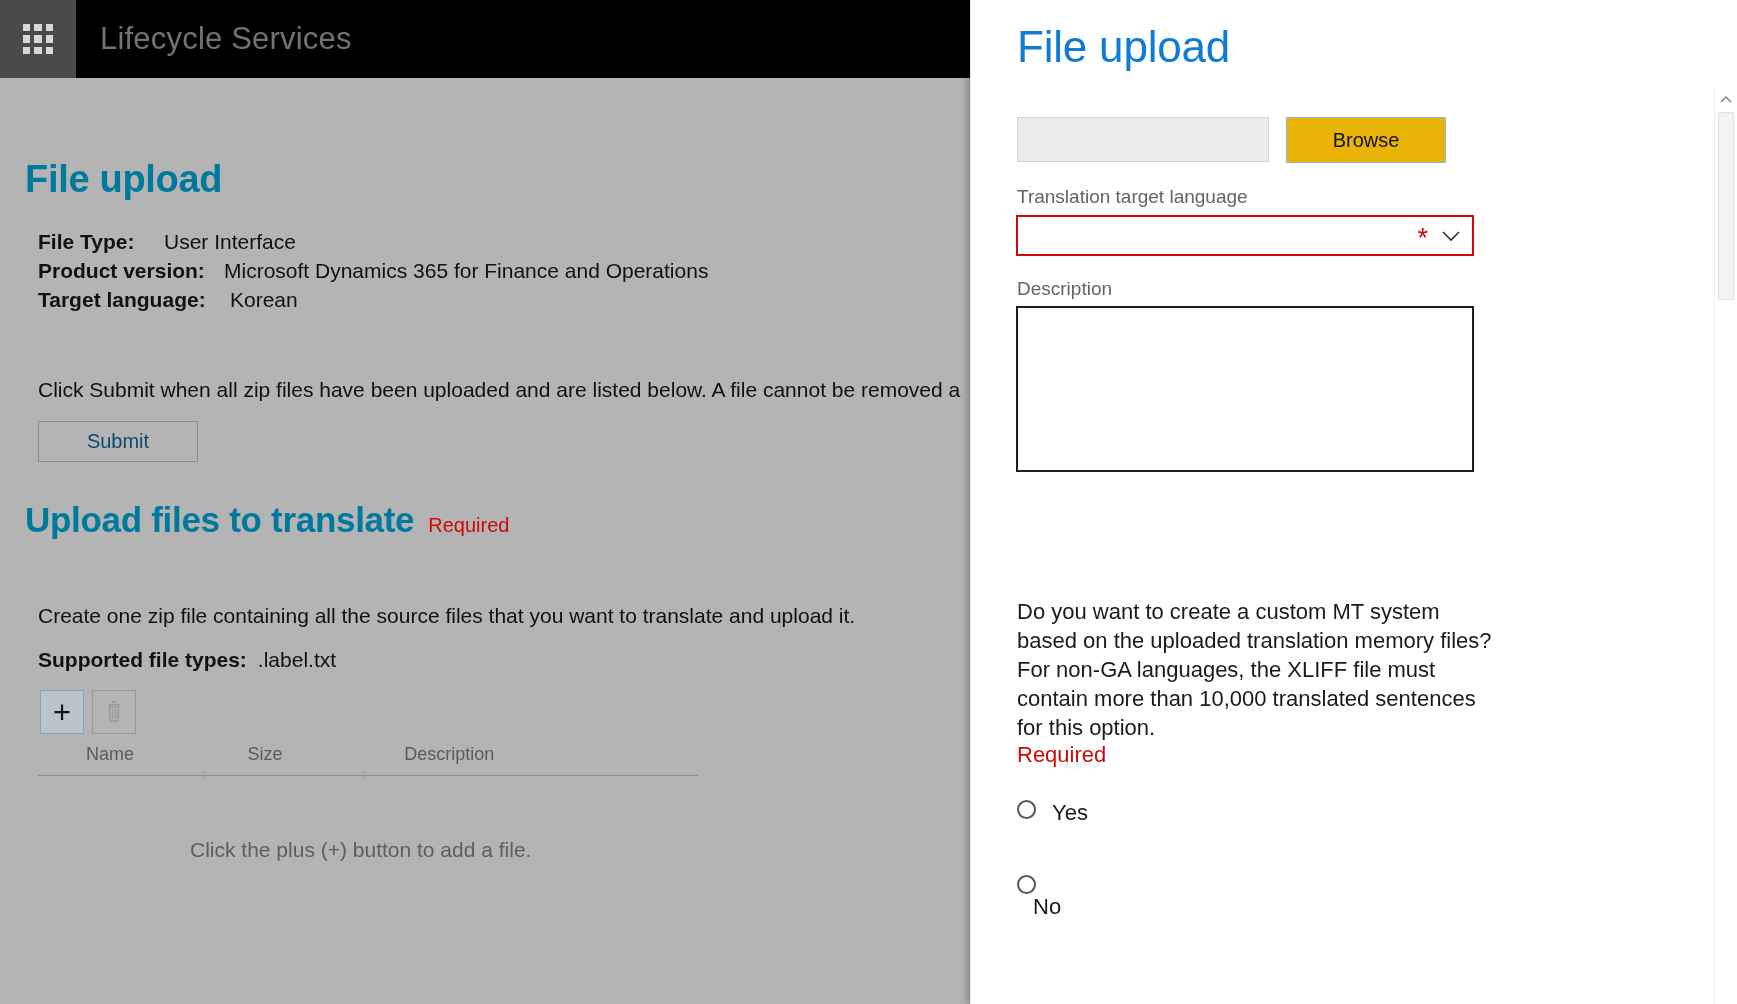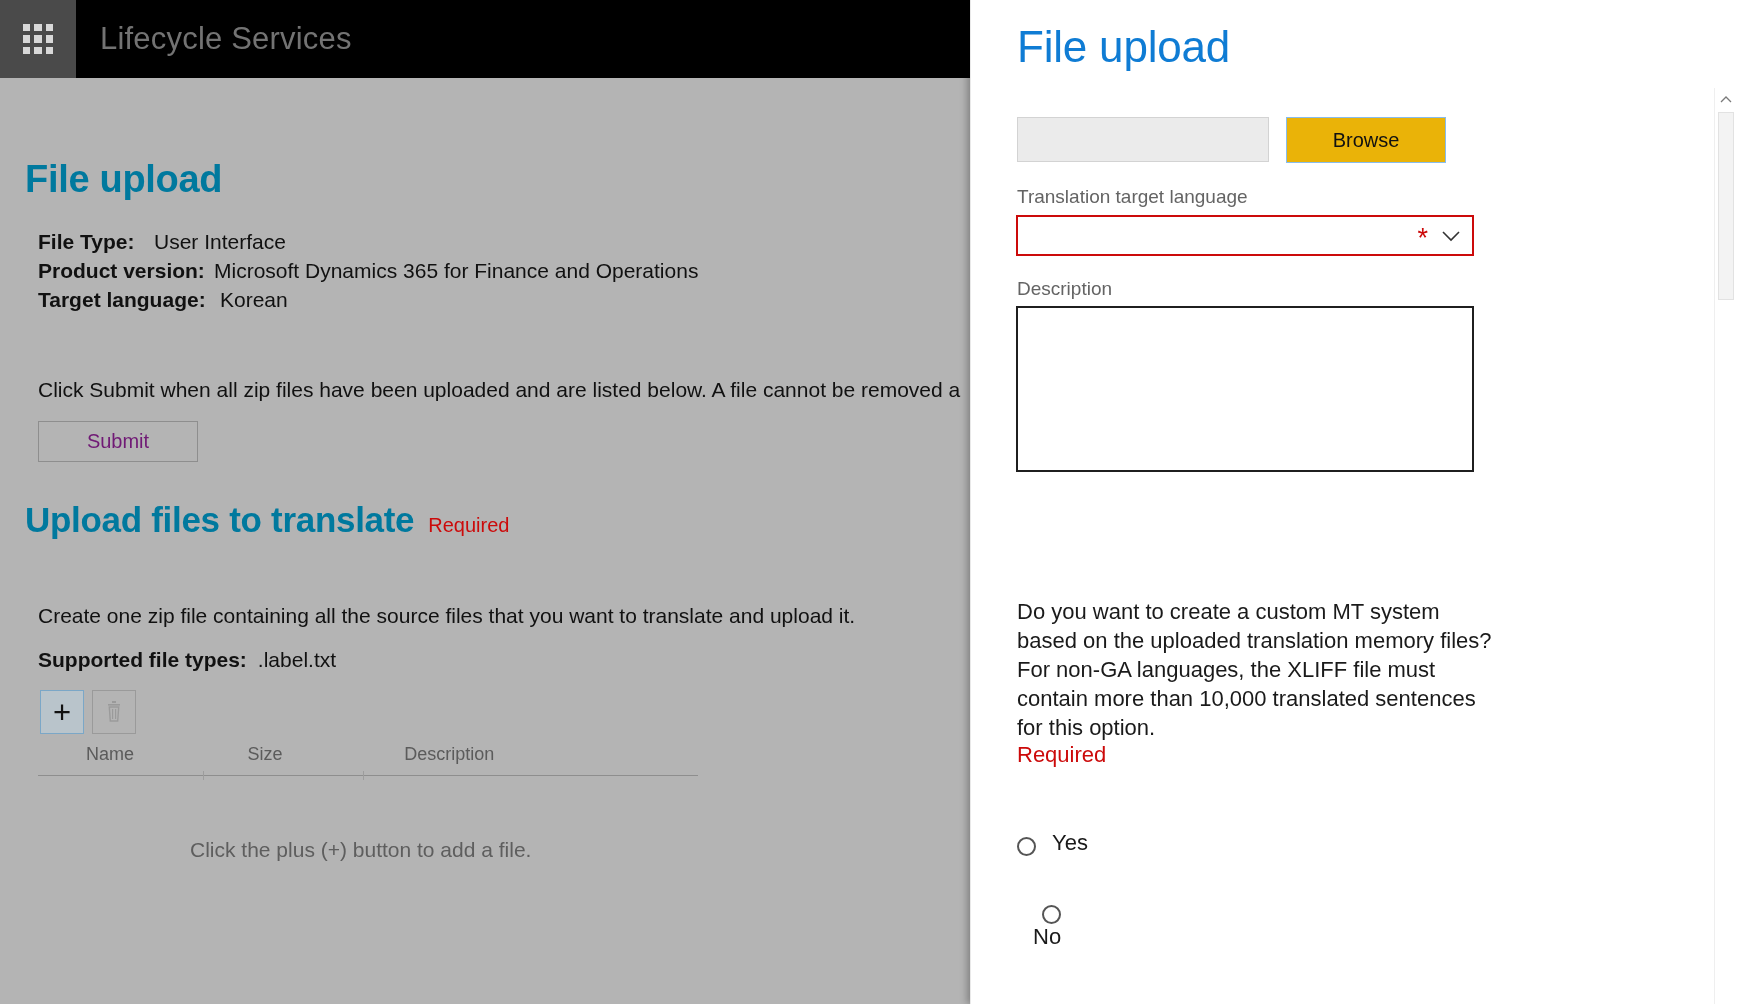--- a/index.html
+++ b/index.html
@@ -79,21 +79,21 @@
   .meta-row {
     display: flex;
     align-items: baseline;
     height: 29px;
   }
   .meta-label {
     font-weight: bold;
     white-space: nowrap;
   }
   .meta-value {
-    margin-left: 4px;
+    margin-left: 14px;
     white-space: nowrap;
   }
   .meta-row.r1 .meta-label { width: 112px; }
   .meta-row.r2 .meta-label { width: 172px; }
   .meta-row.r3 .meta-label { width: 178px; }
   .meta-row.r4 .meta-label { width: 178px; }
 
   .para-submit {
     position: absolute;
     left: 38px; top: 378px;
@@ -103,21 +103,21 @@
     white-space: nowrap;
     overflow: hidden;
   }
 
   #submit-btn {
     position: absolute;
     left: 38px; top: 421px;
     width: 160px; height: 41px;
     border: 1px solid #8e8e8e;
     background: #b4b4b4;
-    color: #701a75;
+    color: #0c4a6e;
     font-size: 20px;
     font-family: "Liberation Sans", sans-serif;
     cursor: default;
   }
 
   h2.section-h {
     position: absolute;
     left: 25px; top: 500px;
     margin: 0;
     color: #00799e;
@@ -322,23 +322,22 @@
     position: absolute;
     left: 46px; top: 742px;
     color: #cc0a0a;
     font-size: 22px;
   }
 
   .radio-row {
     position: absolute;
     left: 46px;
     display: flex;
-    align-items: flex-end;
+    align-items: flex-start;
     cursor: pointer;
-    margin-top: 30px;
   }
   #radio-yes { top: 800px; }
   #radio-no  { top: 875px; flex-direction: column; }
   .radio-mark {
     width: 19px; height: 19px;
     border: 2px solid #555555;
     border-radius: 50%;
     box-sizing: border-box;
     background: #fff;
     flex: none;

